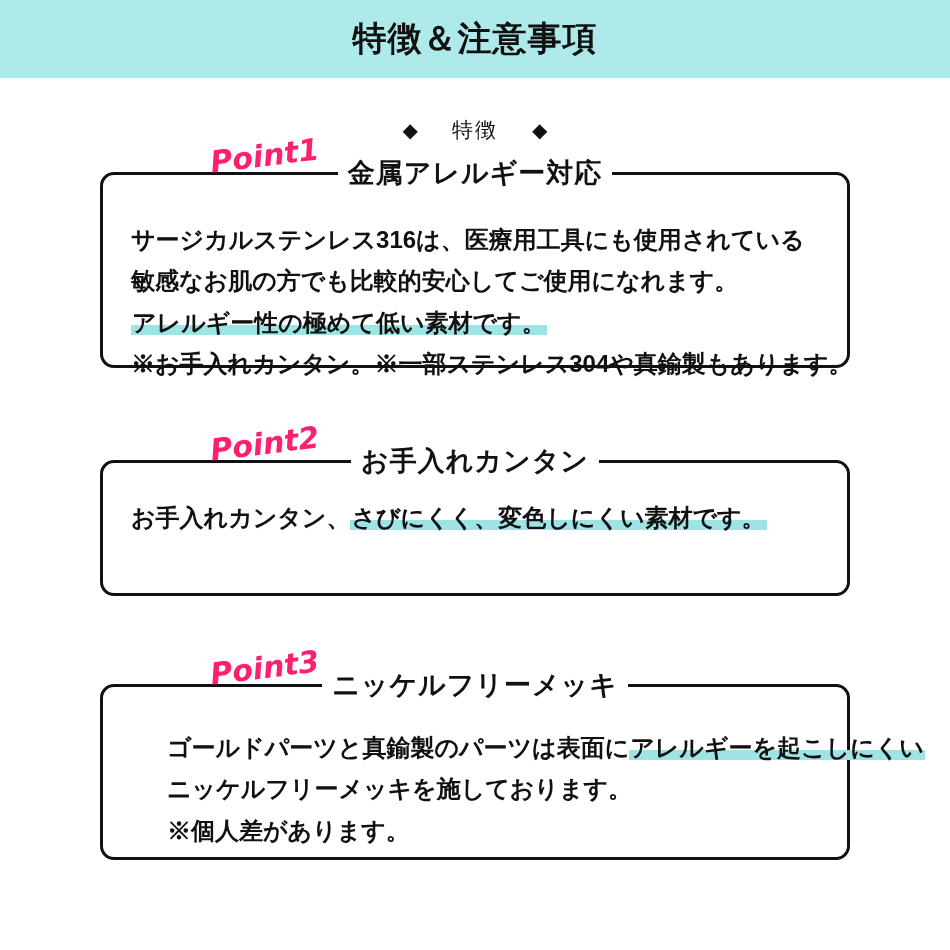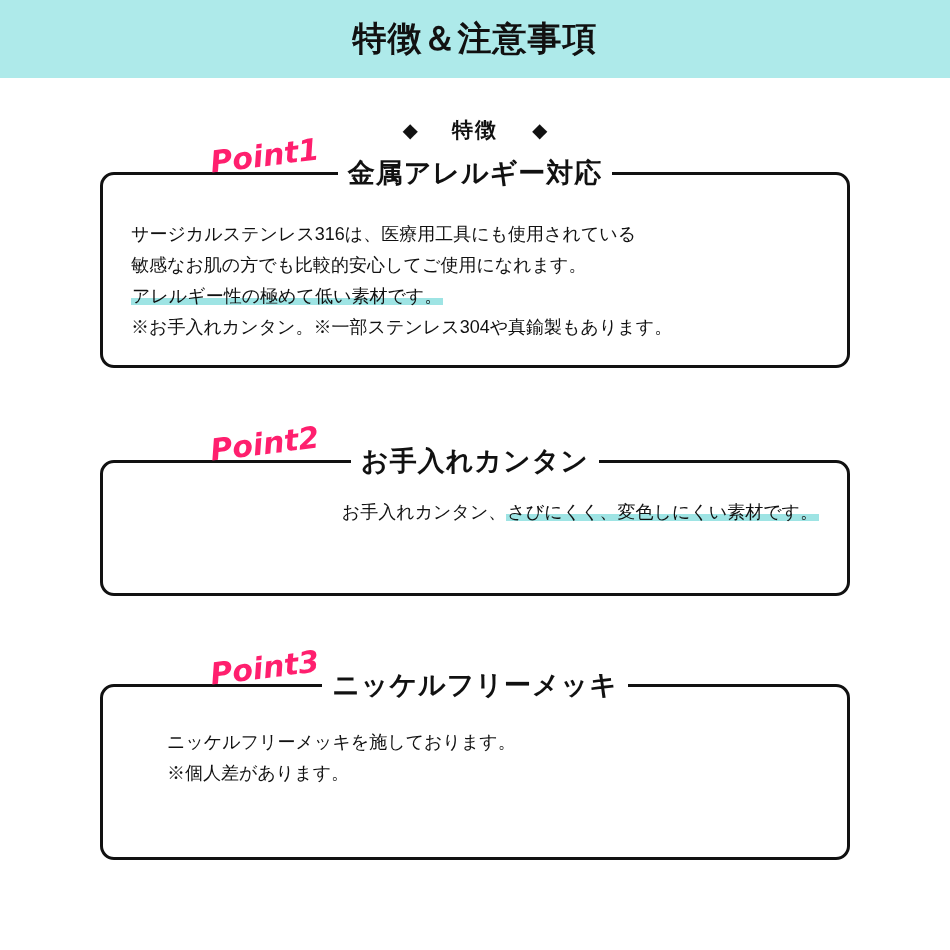--- a/index.html
+++ b/index.html
@@ -43,21 +43,21 @@
     justify-content: center;
     gap: 34px;
   }
   .diamond {
     font-size: 20px;
     color: #111111;
     line-height: 1;
   }
   .section-label-text {
     font-size: 21px;
-    font-weight: 700;
+    font-weight: 400;
     letter-spacing: 2px;
   }
 
   
   .points {
     margin-top: 24px;
     padding: 0 0 0 0;
   }
   .point-block {
     position: relative;
@@ -82,21 +82,21 @@
     z-index: 3;
   }
 
   .box {
     position: relative;
     border: 3px solid #111111;
     border-radius: 14px;
     background: #ffffff;
   }
   .box.b1 { height: 190px; }
-  .box.b2 { height: 130px; text-align: right; }
+  .box.b2 { height: 130px; }
   .box.b3 { height: 170px; padding-left: 36px; }
 
   .box-title-wrap {
     position: absolute;
     top: -20px;
     left: 0;
     right: 0;
     display: flex;
     align-items: center;
     justify-content: center;
@@ -111,23 +111,23 @@
     background: #ffffff;
     padding: 0 10px;
     font-size: 27px;
     font-weight: 700;
     letter-spacing: 1px;
     white-space: nowrap;
   }
 
   .box-body {
     padding: 44px 28px 0 28px;
-    font-size: 18px;
+    font-size: 24px;
     line-height: 1.72;
-    font-weight: 400;
+    font-weight: 700;
   }
   .box.b2 .box-body { padding-top: 34px; }
   .box.b3 .box-body { padding-top: 40px; }
 
   .line { white-space: nowrap; }
   .hl {
     background: linear-gradient(transparent 58%, #9ee4e4 58%, #9ee4e4 96%, transparent 96%);
     padding: 0 1px;
   }
 </style>
@@ -192,20 +192,23 @@
     <div class="point-block b3">
       <div class="point-badge">Point3</div>
       <div class="box b3">
         <div class="box-title-wrap">
           <span class="title-rule"></span>
           <span class="box-title">ニッケルフリーメッキ</span>
           <span class="title-rule"></span>
         </div>
         <div class="box-body">
           <div class="line">
+            <span>ゴールドパーツと真鍮製のパーツは表面に</span><span class="hl">アレルギーを起こしにくい</span>
+          </div>
+          <div class="line">
             <span>ニッケルフリーメッキを施しております。</span>
           </div>
           <div class="line">
             <span>※個人差があります。</span>
           </div>
         </div>
       </div>
     </div>
 
   </div>

